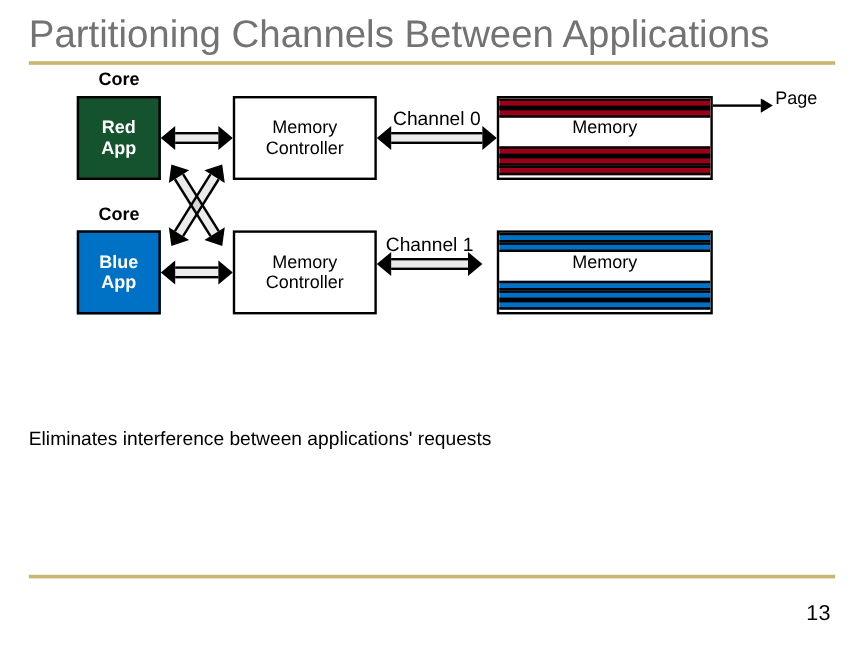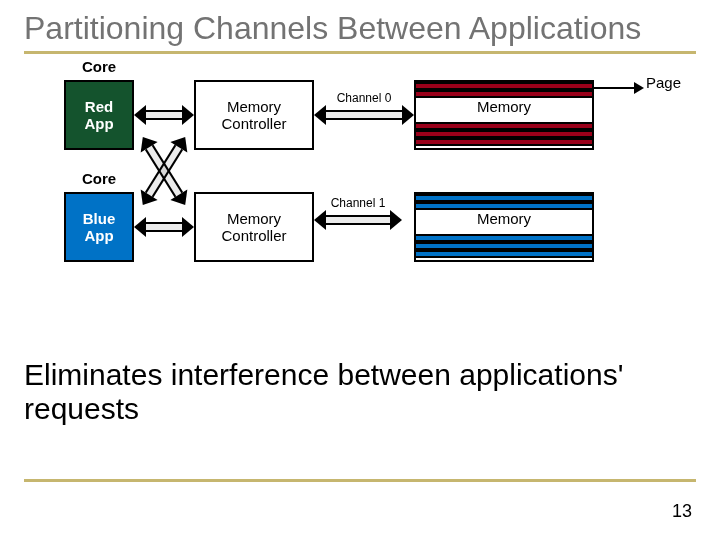--- a/index.html
+++ b/index.html
@@ -116,21 +116,21 @@
   .darrow .tri-l, .darrow .tri-r {
     width: 0; height: 0;
     border-top: 10px solid transparent;
     border-bottom: 10px solid transparent;
   }
   .darrow .tri-l { border-right: 12px solid #000; }
   .darrow .tri-r { border-left: 12px solid #000; }
   .darrow .tri-l::after, .darrow .tri-r::after { content: ""; }
   .channel-label {
     position: absolute;
-    font-size: 12px;
+    font-size: 16px;
     text-align: center;
     width: 80px;
     top: -14px;
     left: 50%;
     margin-left: -40px;
   }
   .page-arrow {
     position: absolute;
     display: flex;
     align-items: center;
@@ -144,21 +144,21 @@
     width: 0; height: 0;
     border-top: 6px solid transparent;
     border-bottom: 6px solid transparent;
     border-left: 10px solid #000;
   }
   .page-label {
     position: absolute;
     font-size: 15px;
   }
   .body-text {
-    font-size: 30px;
+    font-size: 16px;
     margin-top: 40px;
   }
   .bottom-rule {
     position: absolute;
     left: 24px;
     right: 24px;
     bottom: 50px;
     border: none;
     border-top: 3px solid #c6b66f;
   }

